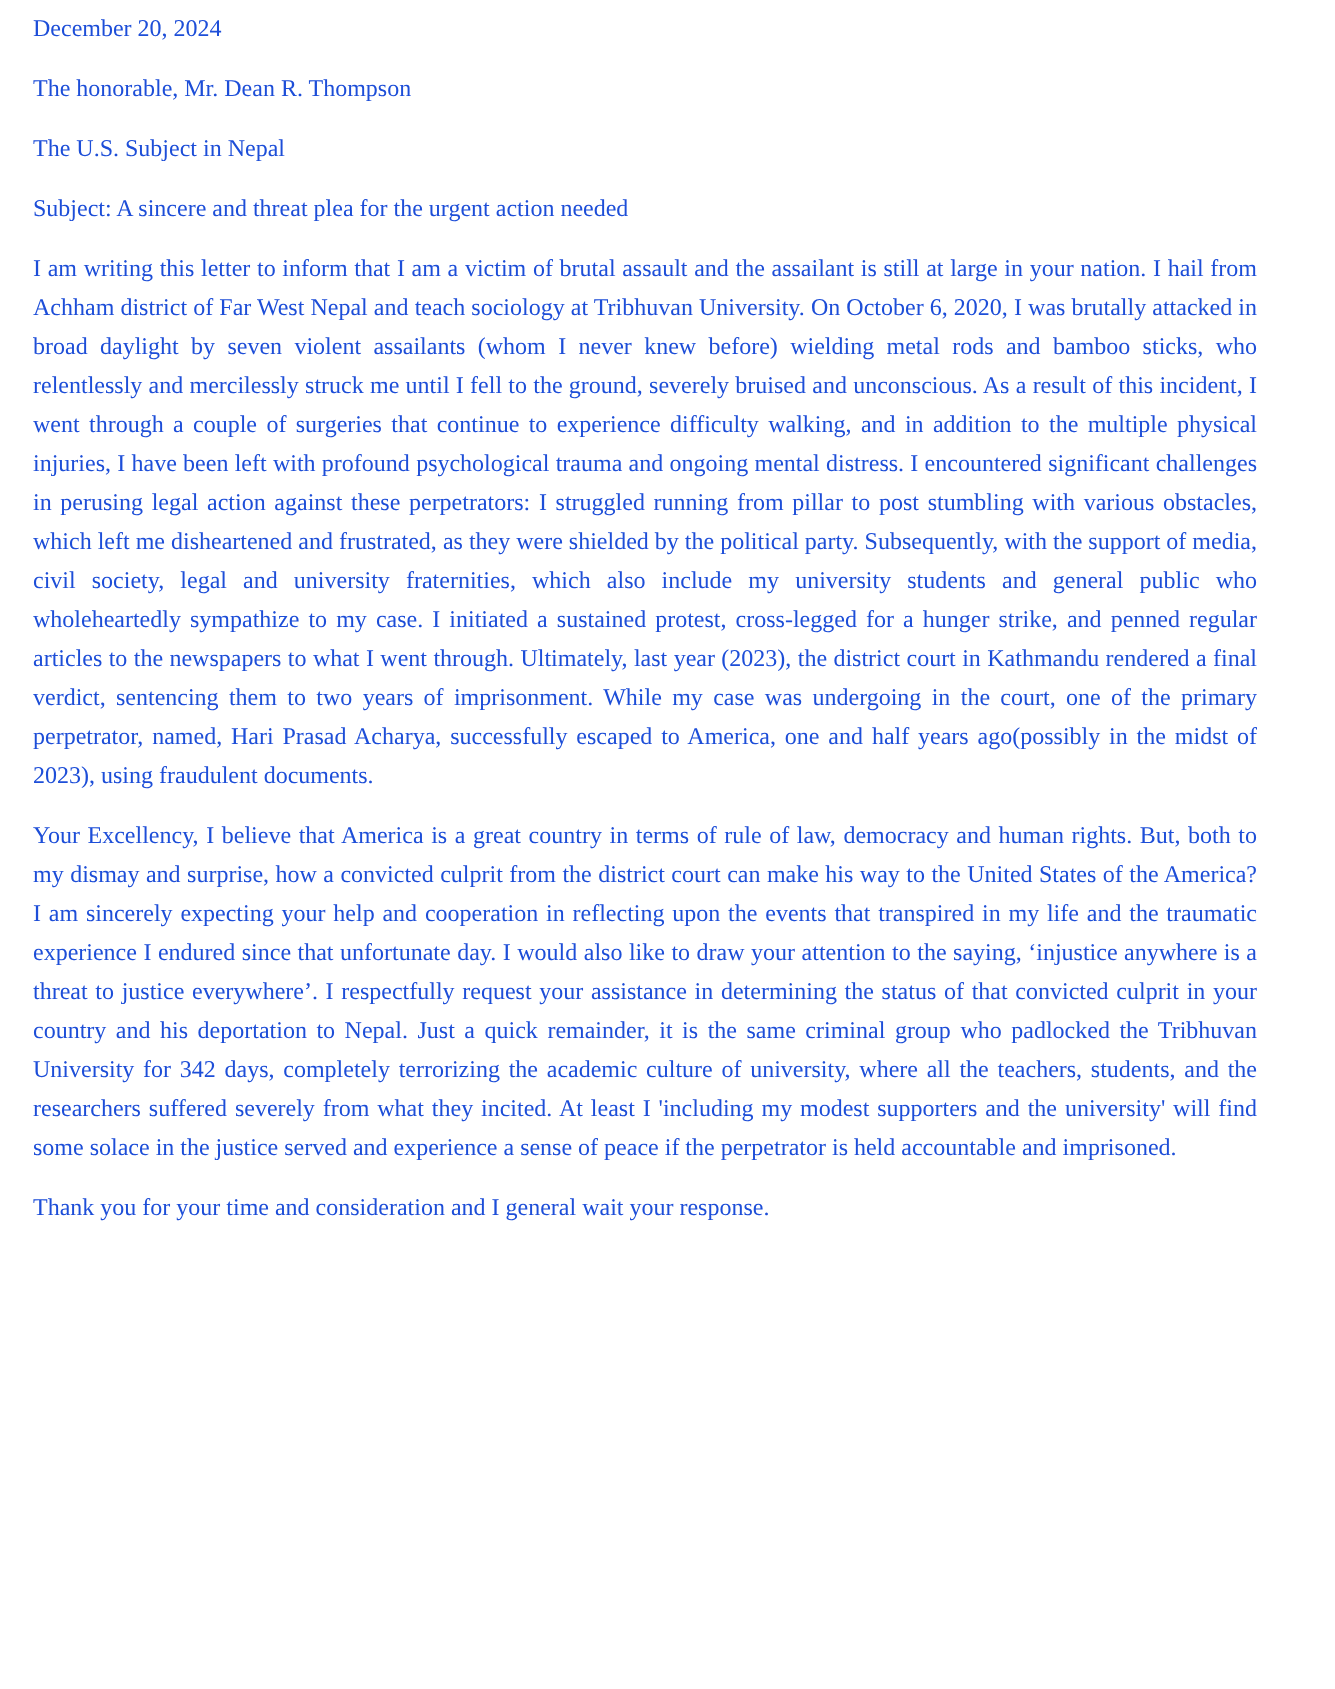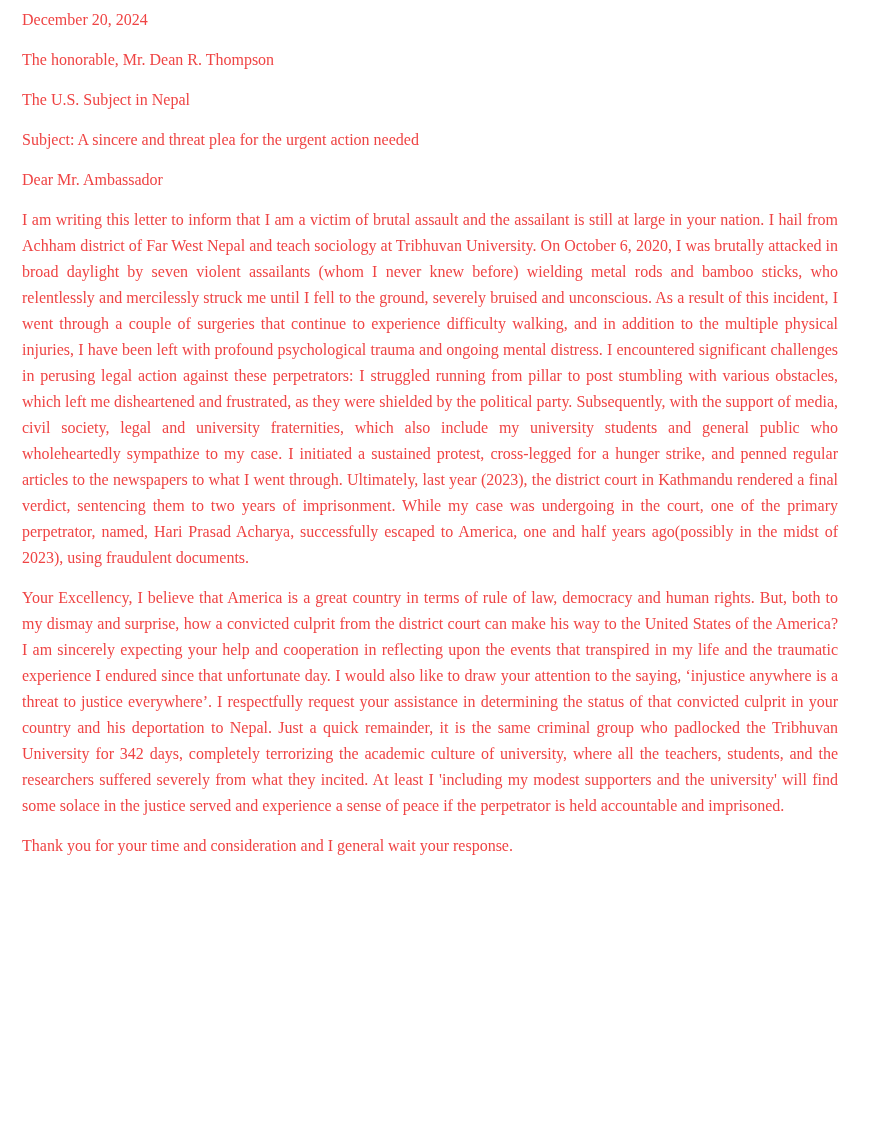--- a/index.html
+++ b/index.html
@@ -5,21 +5,21 @@
   html, body {
     margin: 0;
     padding: 0;
     background: #ffffff;
   }
   .page {
     position: relative;
     width: 890px;
     height: 1038px;
     background: #ffffff;
-    color: #ef4444;
+    color: #1d4ed8;
     font-family: "Liberation Serif", "DejaVu Serif", serif;
     font-size: 16px;
     line-height: 26px;
     box-sizing: border-box;
     padding: 7px 52px 0 22px;
     overflow: hidden;
   }
   .page p {
     margin: 0 0 14px 0;
   }
@@ -32,17 +32,16 @@
   }
 </style>
 </head>
 <body>
 
 <div class="page">
   <p class="line">December 20, 2024</p>
   <p class="line">The honorable, Mr. Dean R. Thompson</p>
   <p class="line">The U.S. Subject in Nepal</p>
   <p class="line">Subject: A sincere and threat plea for the urgent action needed</p>
-  <p class="line">Dear Mr. Ambassador</p>
   <p class="body-para">I am writing this letter to inform that I am a victim of brutal assault and the assailant is still at large in your nation. I hail from Achham district of Far West Nepal and teach sociology at Tribhuvan University. On October 6, 2020, I was brutally attacked in broad daylight by seven violent assailants (whom I never knew before) wielding metal rods and bamboo sticks, who relentlessly and mercilessly struck me until I fell to the ground, severely bruised and unconscious. As a result of this incident, I went through a couple of surgeries that continue to experience difficulty walking, and in addition to the multiple physical injuries, I have been left with profound psychological trauma and ongoing mental distress. I encountered significant challenges in perusing legal action against these perpetrators: I struggled running from pillar to post stumbling with various obstacles, which left me disheartened and frustrated, as they were shielded by the political party. Subsequently, with the support of media, civil society, legal and university fraternities, which also include my university students and general public who wholeheartedly sympathize to my case. I initiated a sustained protest, cross-legged for a hunger strike, and penned regular articles to the newspapers to what I went through. Ultimately, last year (2023), the district court in Kathmandu rendered a final verdict, sentencing them to two years of imprisonment. While my case was undergoing in the court, one of the primary perpetrator, named, Hari Prasad Acharya, successfully escaped to America, one and half years ago(possibly in the midst of 2023), using fraudulent documents.</p>
   <p class="body-para">Your Excellency, I believe that America is a great country in terms of rule of law, democracy and human rights. But, both to my dismay and surprise, how a convicted culprit from the district court can make his way to the United States of the America? I am sincerely expecting your help and cooperation in reflecting upon the events that transpired in my life and the traumatic experience I endured since that unfortunate day. I would also like to draw your attention to the saying, ‘injustice anywhere is a threat to justice everywhere’. I respectfully request your assistance in determining the status of that convicted culprit in your country and his deportation to Nepal. Just a quick remainder, it is the same criminal group who padlocked the Tribhuvan University for 342 days, completely terrorizing the academic culture of university, where all the teachers, students, and the researchers suffered severely from what they incited. At least I 'including my modest supporters and the university' will find some solace in the justice served and experience a sense of peace if the perpetrator is held accountable and imprisoned.</p>
   <p class="line">Thank you for your time and consideration and I general wait your response.</p>
 </div>
 
 </body></html>

